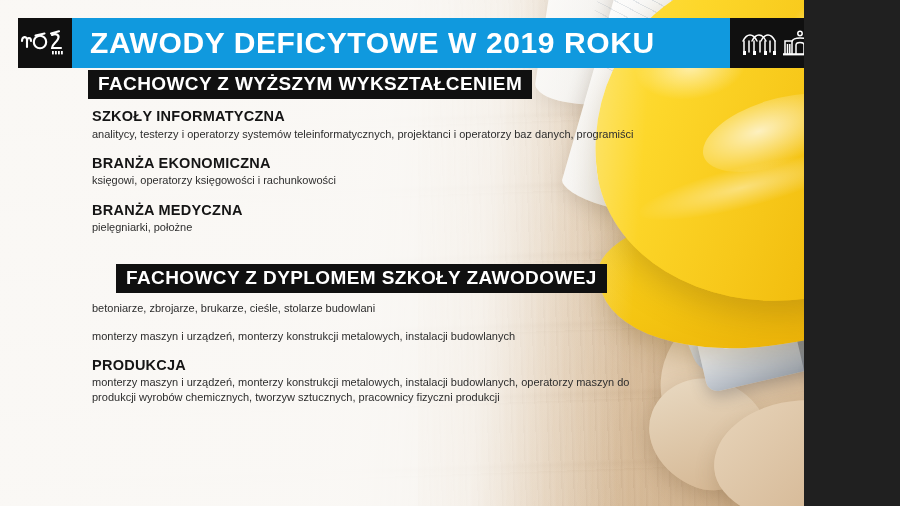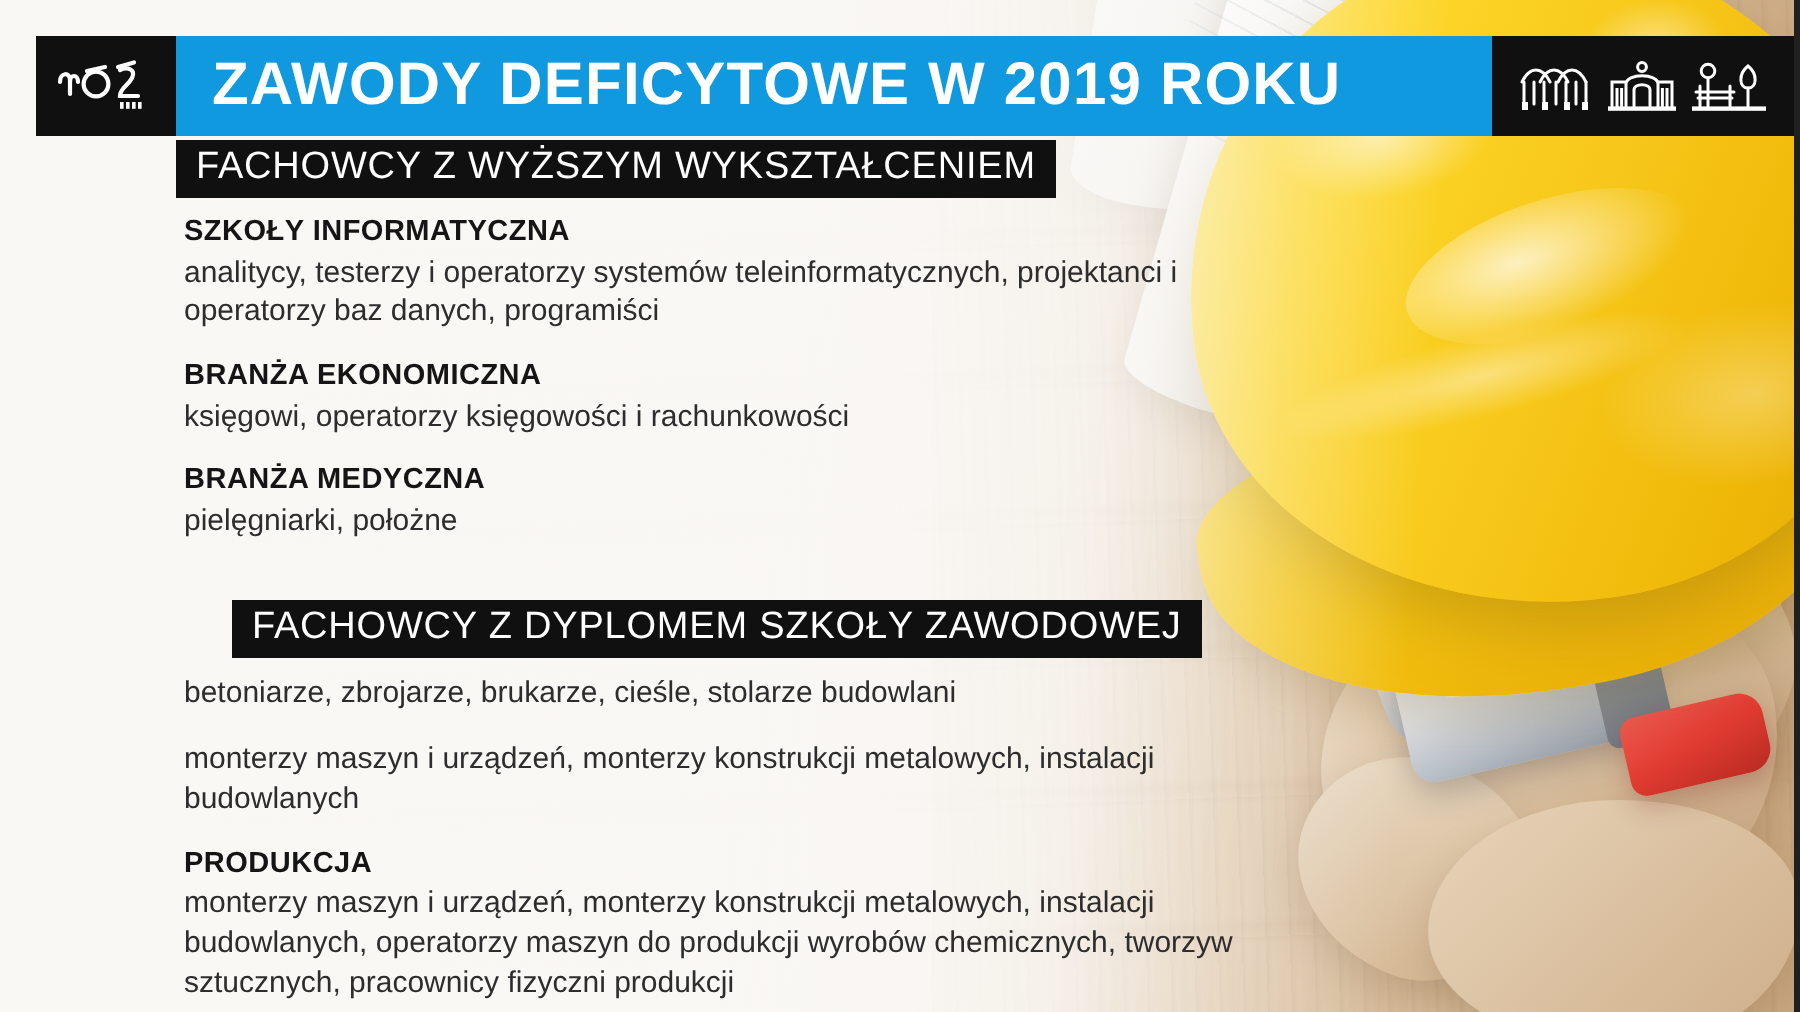--- a/index.html
+++ b/index.html
@@ -3,21 +3,21 @@
 <meta charset="utf-8">
 <title>Zawody deficytowe w 2019 roku</title>
 <style>
   html, body {
     margin: 0;
     padding: 0;
     background: #202020;
   }
   #infographic {
     position: relative;
-    width: 897px;
+    width: 804px;
     height: 506px;
     overflow: hidden;
     font-family: "Liberation Sans", sans-serif;
     background: #22c55e;
   }
 
   
   .bg-layer { position: absolute; inset: 0; }
 
   
@@ -199,41 +199,41 @@
 
   
   .content {
     position: absolute; left: 88px; top: 70px; width: 620px;
   }
   .section-head {
     display: inline-block;
     background: #101010;
     color: #ffffff;
     font-size: 19px;
-    font-weight: 400;
+    font-weight: 700;
     letter-spacing: 0.4px;
     padding: 3px 10px 4px 10px;
     line-height: 1.18;
     white-space: nowrap;
   }
   .section-1 { margin-bottom: 8px; }
   .section-2 { margin-top: 16px; margin-bottom: 8px; margin-left: 28px; }
 
   .item { margin-bottom: 13px; }
   .item-title {
     color: #151515;
     font-size: 14.5px;
     font-weight: 700;
     letter-spacing: 0.25px;
     line-height: 1.25;
     margin: 0 0 1px 4px;
   }
   .item-desc {
     color: #2d2d2d;
-    font-size: 15px;
+    font-size: 11px;
     font-weight: 400;
     line-height: 1.33;
     margin: 0 0 0 4px;
     max-width: 560px;
   }
 </style>
 </head>
 <body>
 
 <div id="infographic">

